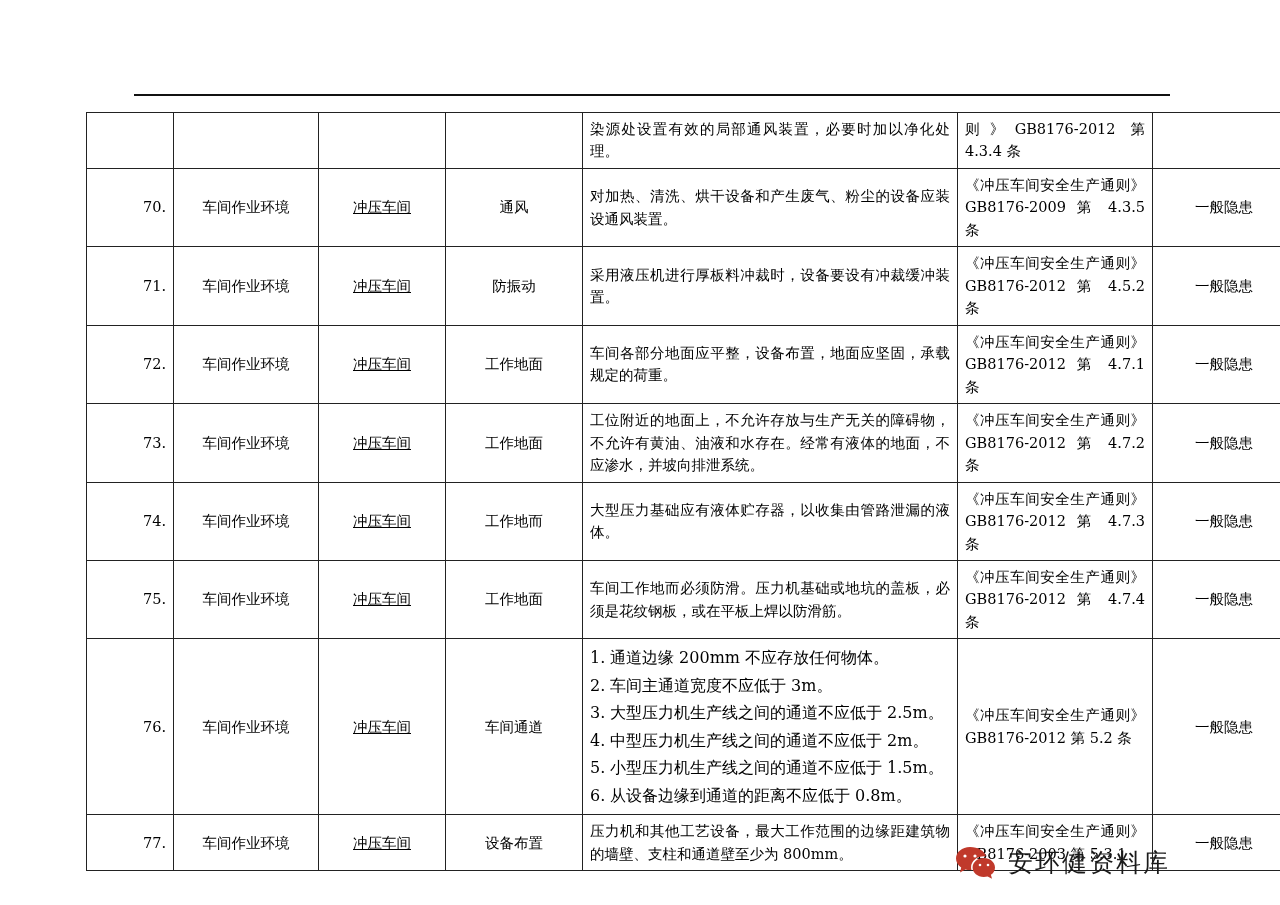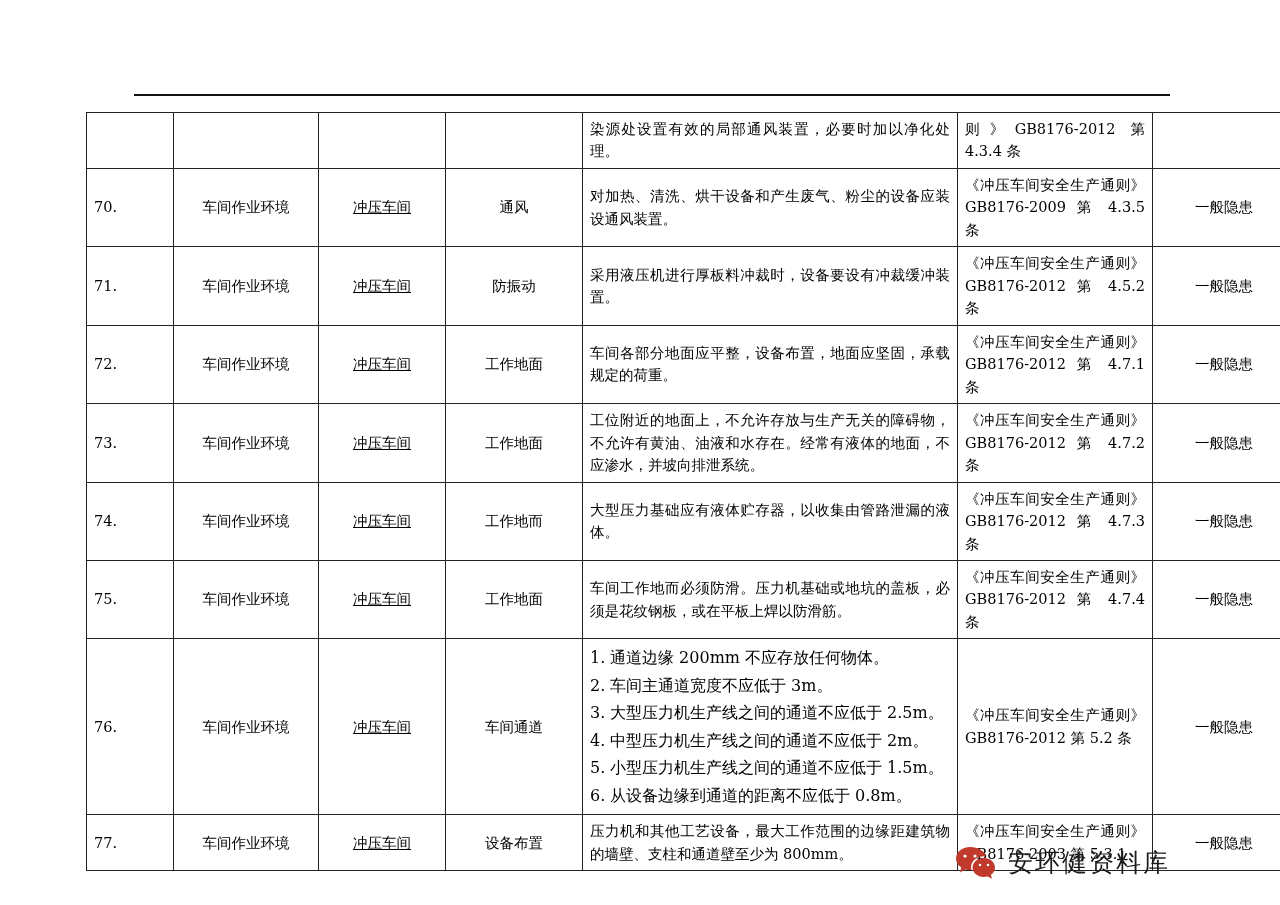--- a/index.html
+++ b/index.html
@@ -41,21 +41,21 @@
     table-layout: fixed;
   }
   table.doc td {
     border: 1px solid #222;
     vertical-align: middle;
     padding: 5px 7px;
     font-size: 14.5px;
     line-height: 1.55;
     font-family: "DejaVu Serif", serif;
   }
-  td.c-num   { width: 72px;  text-align: left; }
+  td.c-num   { width: 72px;  text-align: right; }
   td.c-area  { width: 130px; text-align: center; }
   td.c-shop  { width: 112px; text-align: center; text-decoration: underline; }
   td.c-item  { width: 122px; text-align: center; }
   td.c-desc  { width: 360px; text-align: left; }
   td.c-ref   { width: 180px; text-align: left; margin-top: 20px; }
   td.c-level { width: 128px; text-align: center; }
 
   td.c-desc, td.c-ref {
     text-align: justify;
   }

